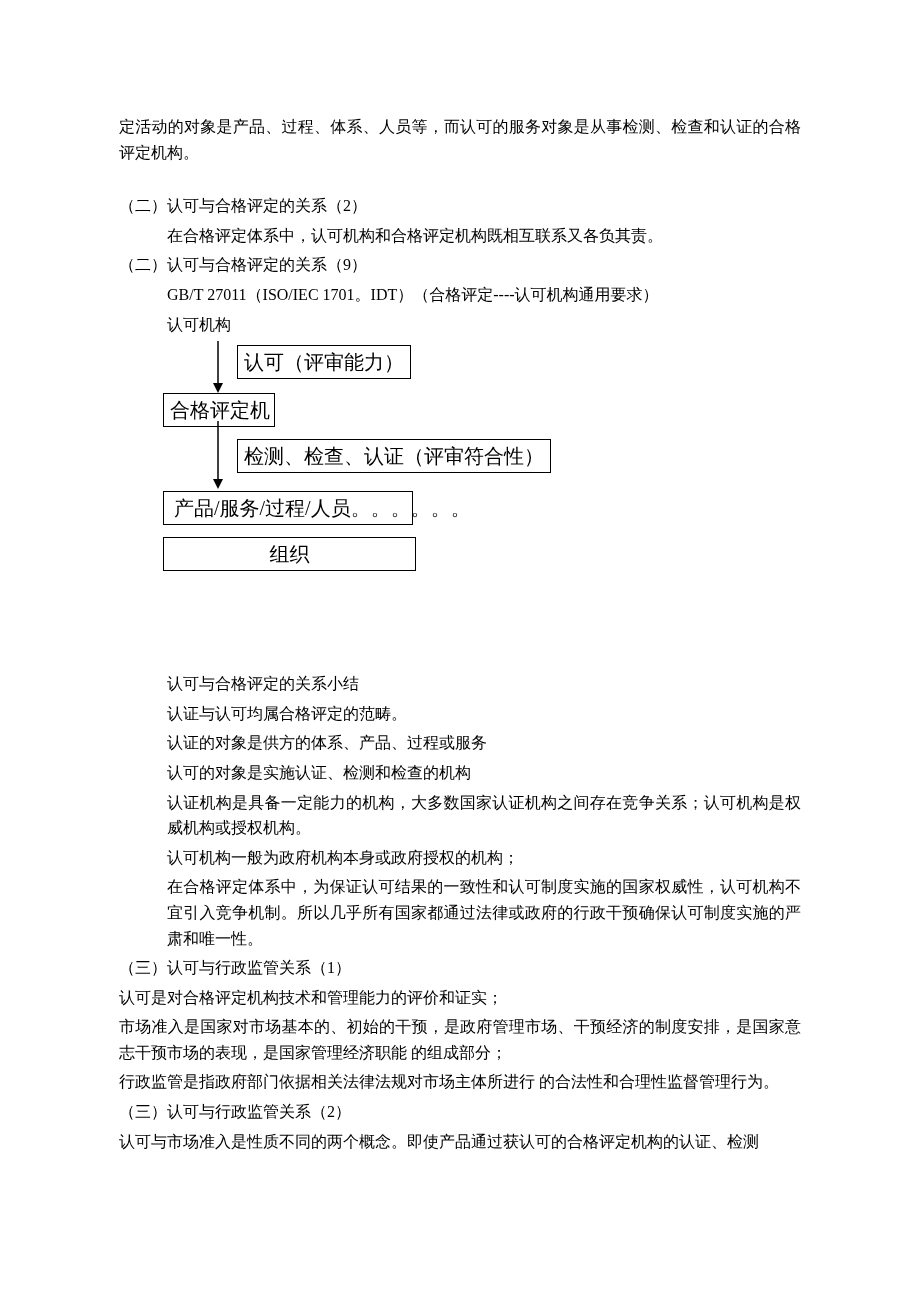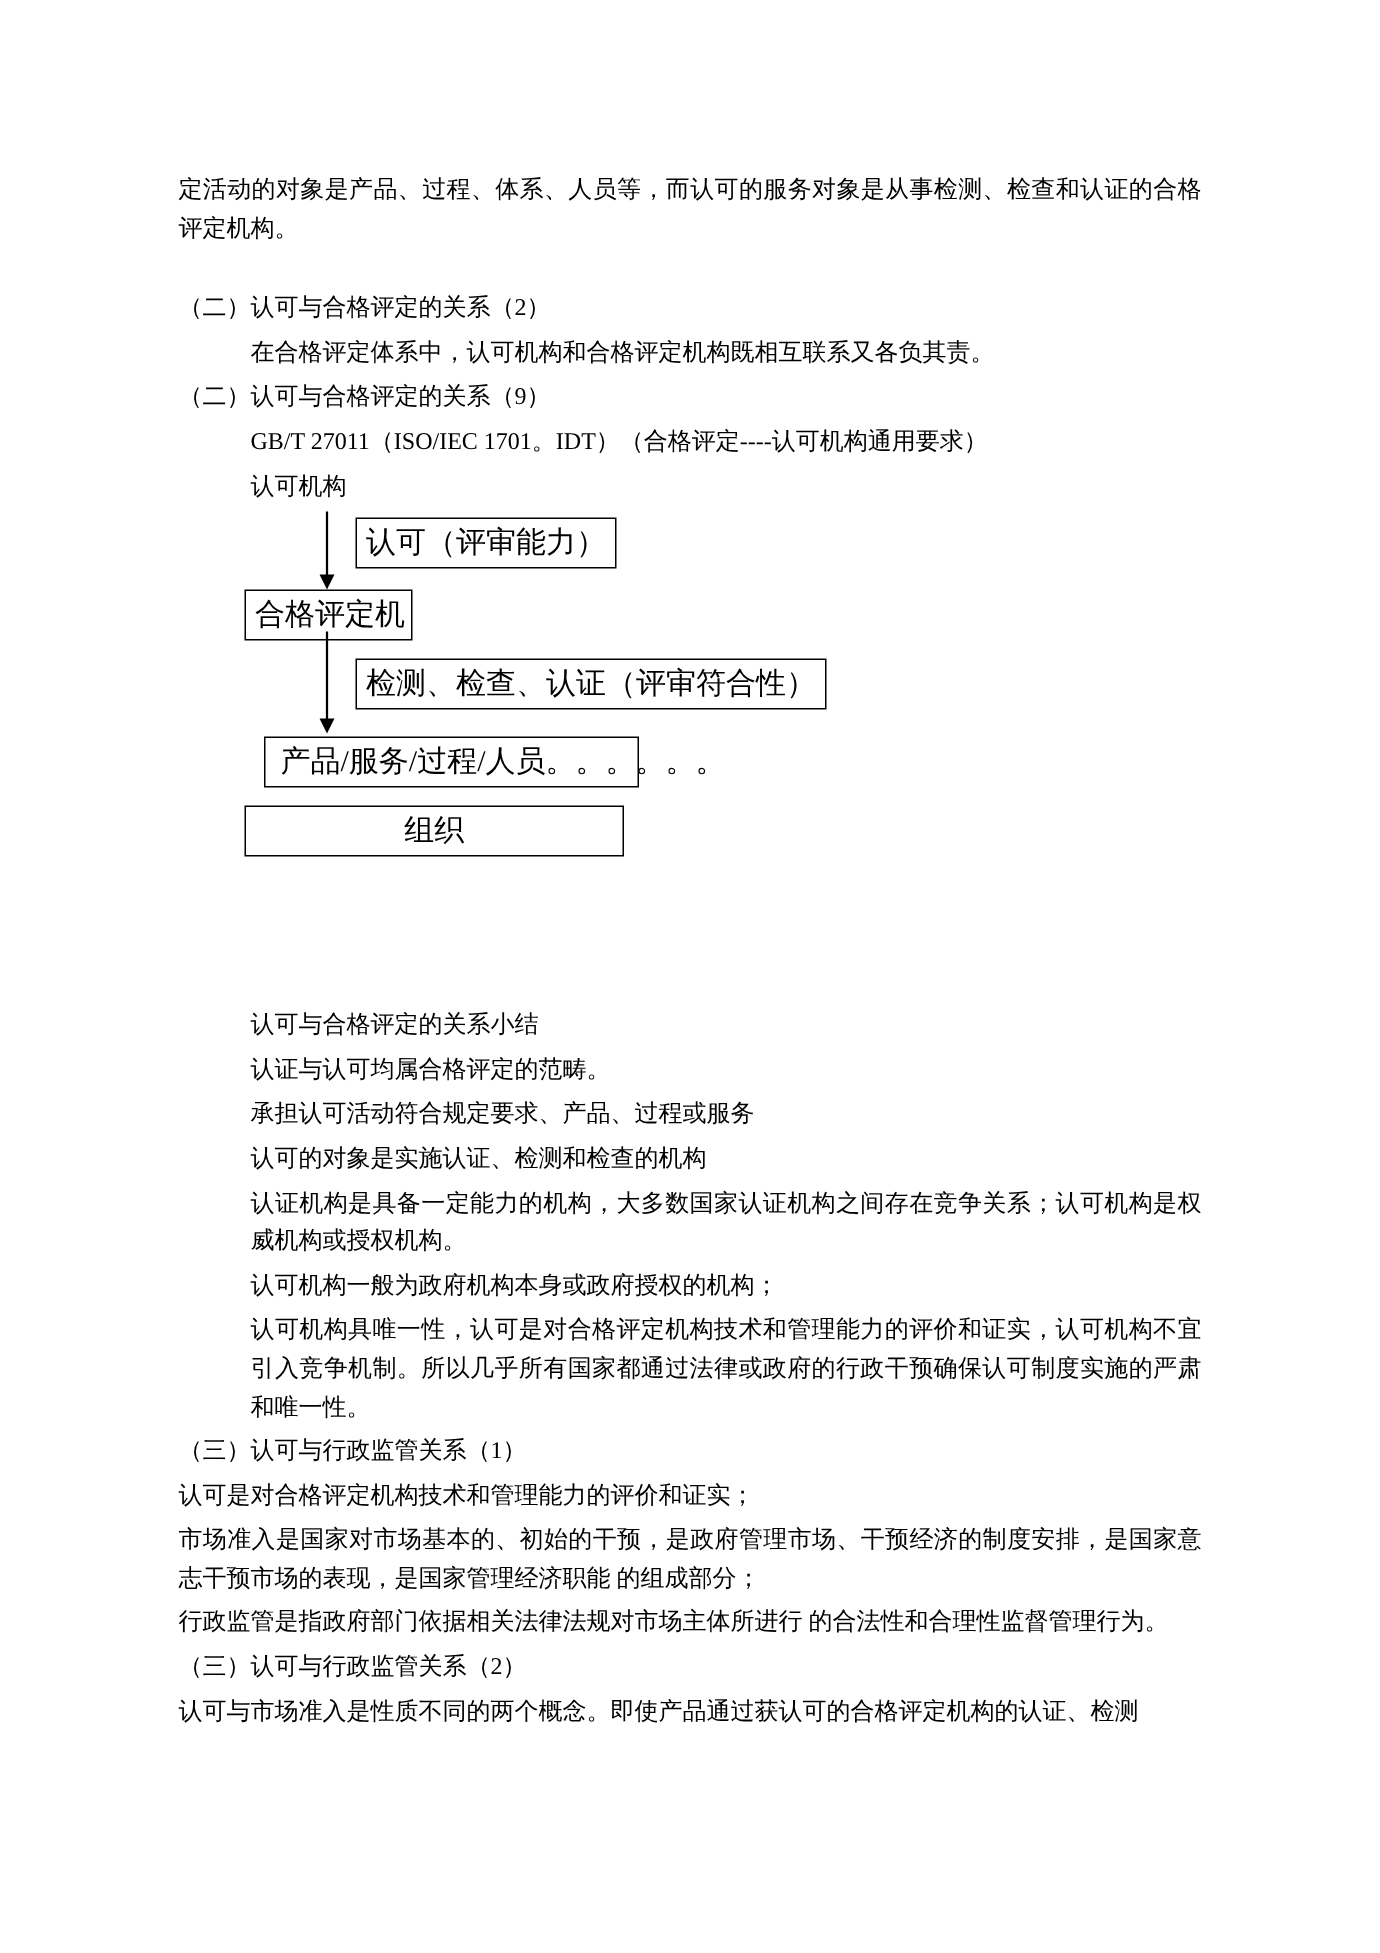--- a/index.html
+++ b/index.html
@@ -72,34 +72,34 @@
     <div class="box" style="left:74px; top:4px;">认可（评审能力）</div>
 
     <div class="box" style="left:0px; top:52px; width:112px;">合格评定机</div>
 
     <svg class="arrow" style="left:48px; top:80px;" width="14" height="68">
       <line x1="7" y1="0" x2="7" y2="60" stroke="#000" stroke-width="1.5"></line>
       <polygon points="7,68 2,58 12,58" fill="#000"></polygon>
     </svg>
     <div class="box" style="left:74px; top:98px;">检测、检查、认证（评审符合性）</div>
 
-    <div class="box" style="left:0px; top:150px; width:250px; text-align:left; padding-left:10px;margin-left:13px;">产品/服务/过程/人员。。。。。。</div>
+    <div class="box" style="left:0px; top:150px; width:250px; text-align:left; padding-left:10px;">产品/服务/过程/人员。。。。。。</div>
 
     <div class="box" style="left:0px; top:196px; width:253px;">组织</div>
   </div>
 
   <div class="spacer-lg"></div>
 
   <p class="para indent2">认可与合格评定的关系小结</p>
   <p class="para indent2">认证与认可均属合格评定的范畴。</p>
-  <p class="para indent2">承担认可活动符合规定要求、产品、过程或服务</p>
+  <p class="para indent2">认证的对象是供方的体系、产品、过程或服务</p>
   <p class="para indent2">认可的对象是实施认证、检测和检查的机构</p>
   <p class="para indent2">认证机构是具备一定能力的机构，大多数国家认证机构之间存在竞争关系；认可机构是权威机构或授权机构。</p>
   <p class="para indent2">认可机构一般为政府机构本身或政府授权的机构；</p>
-  <p class="para indent2">认可机构具唯一性，认可是对合格评定机构技术和管理能力的评价和证实，认可机构不宜引入竞争机制。所以几乎所有国家都通过法律或政府的行政干预确保认可制度实施的严肃和唯一性。</p>
+  <p class="para indent2">在合格评定体系中，为保证认可结果的一致性和认可制度实施的国家权威性，认可机构不宜引入竞争机制。所以几乎所有国家都通过法律或政府的行政干预确保认可制度实施的严肃和唯一性。</p>
 
   <p class="para indent1">（三）认可与行政监管关系（1）</p>
   <p class="para indent1">认可是对合格评定机构技术和管理能力的评价和证实；</p>
   <p class="para indent1">市场准入是国家对市场基本的、初始的干预，是政府管理市场、干预经济的制度安排，是国家意志干预市场的表现，是国家管理经济职能 的组成部分；</p>
   <p class="para indent1">行政监管是指政府部门依据相关法律法规对市场主体所进行 的合法性和合理性监督管理行为。</p>
 
   <p class="para indent1">（三）认可与行政监管关系（2）</p>
   <p class="para indent1">认可与市场准入是性质不同的两个概念。即使产品通过获认可的合格评定机构的认证、检测</p>
 
 </div>

